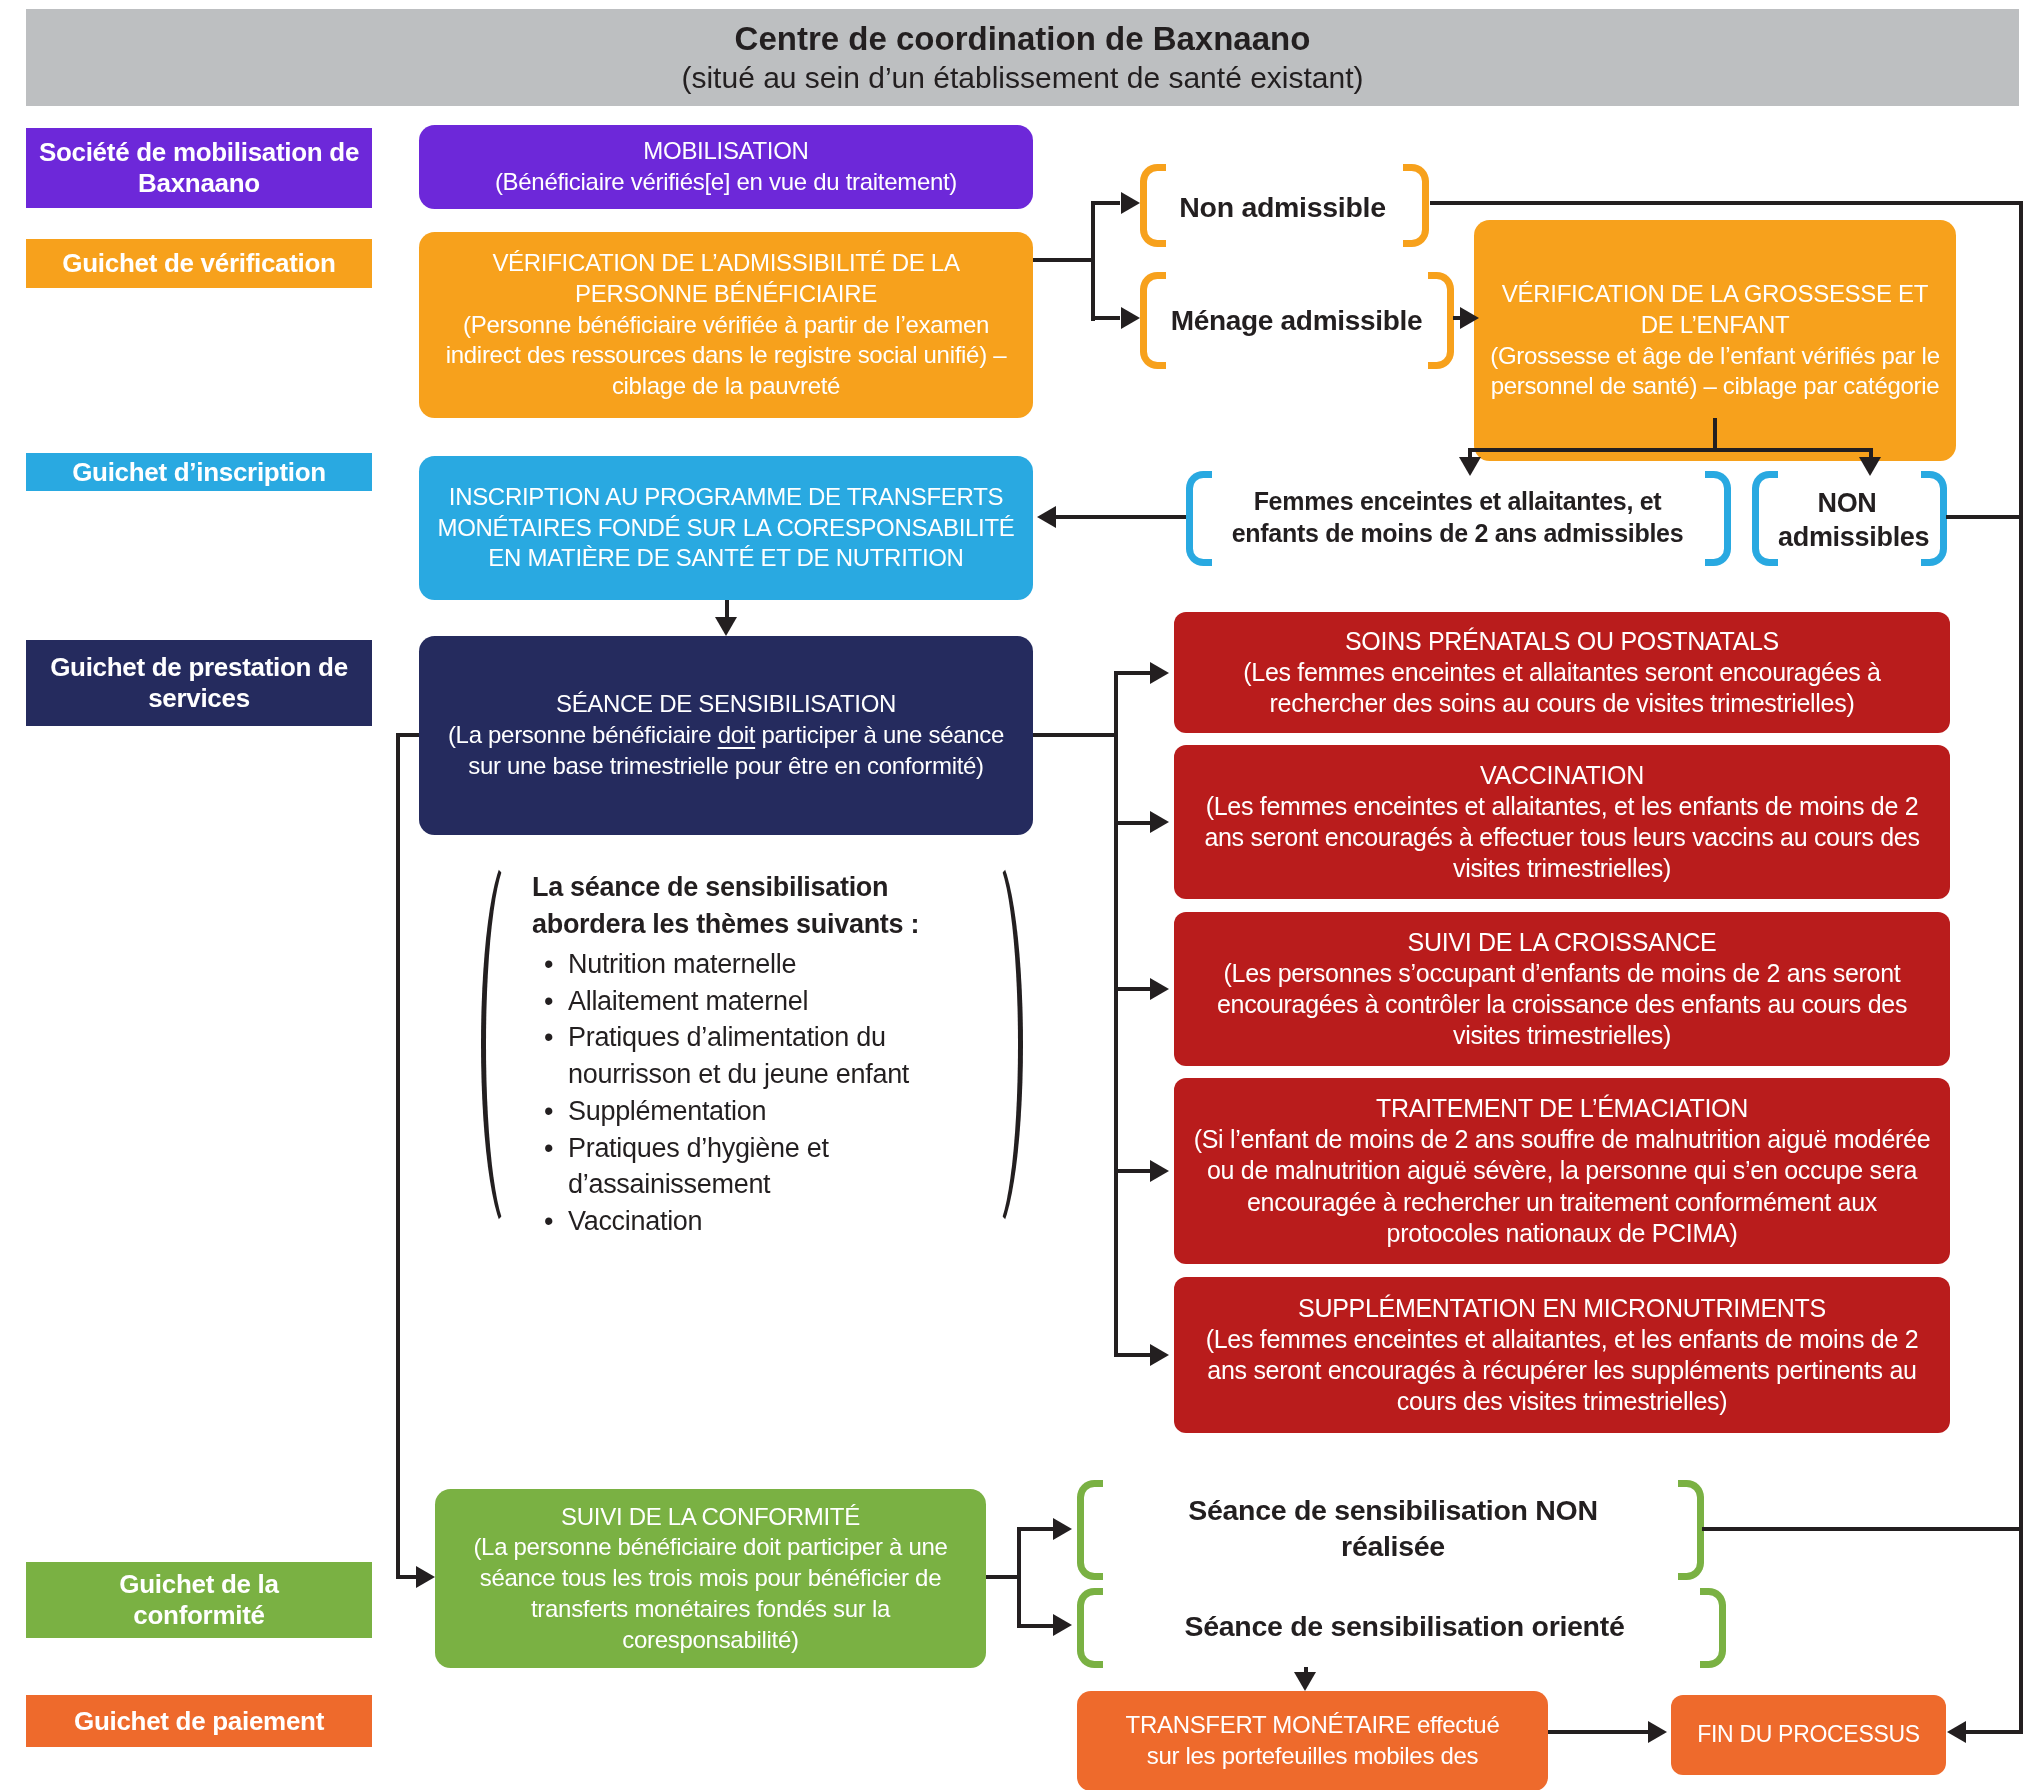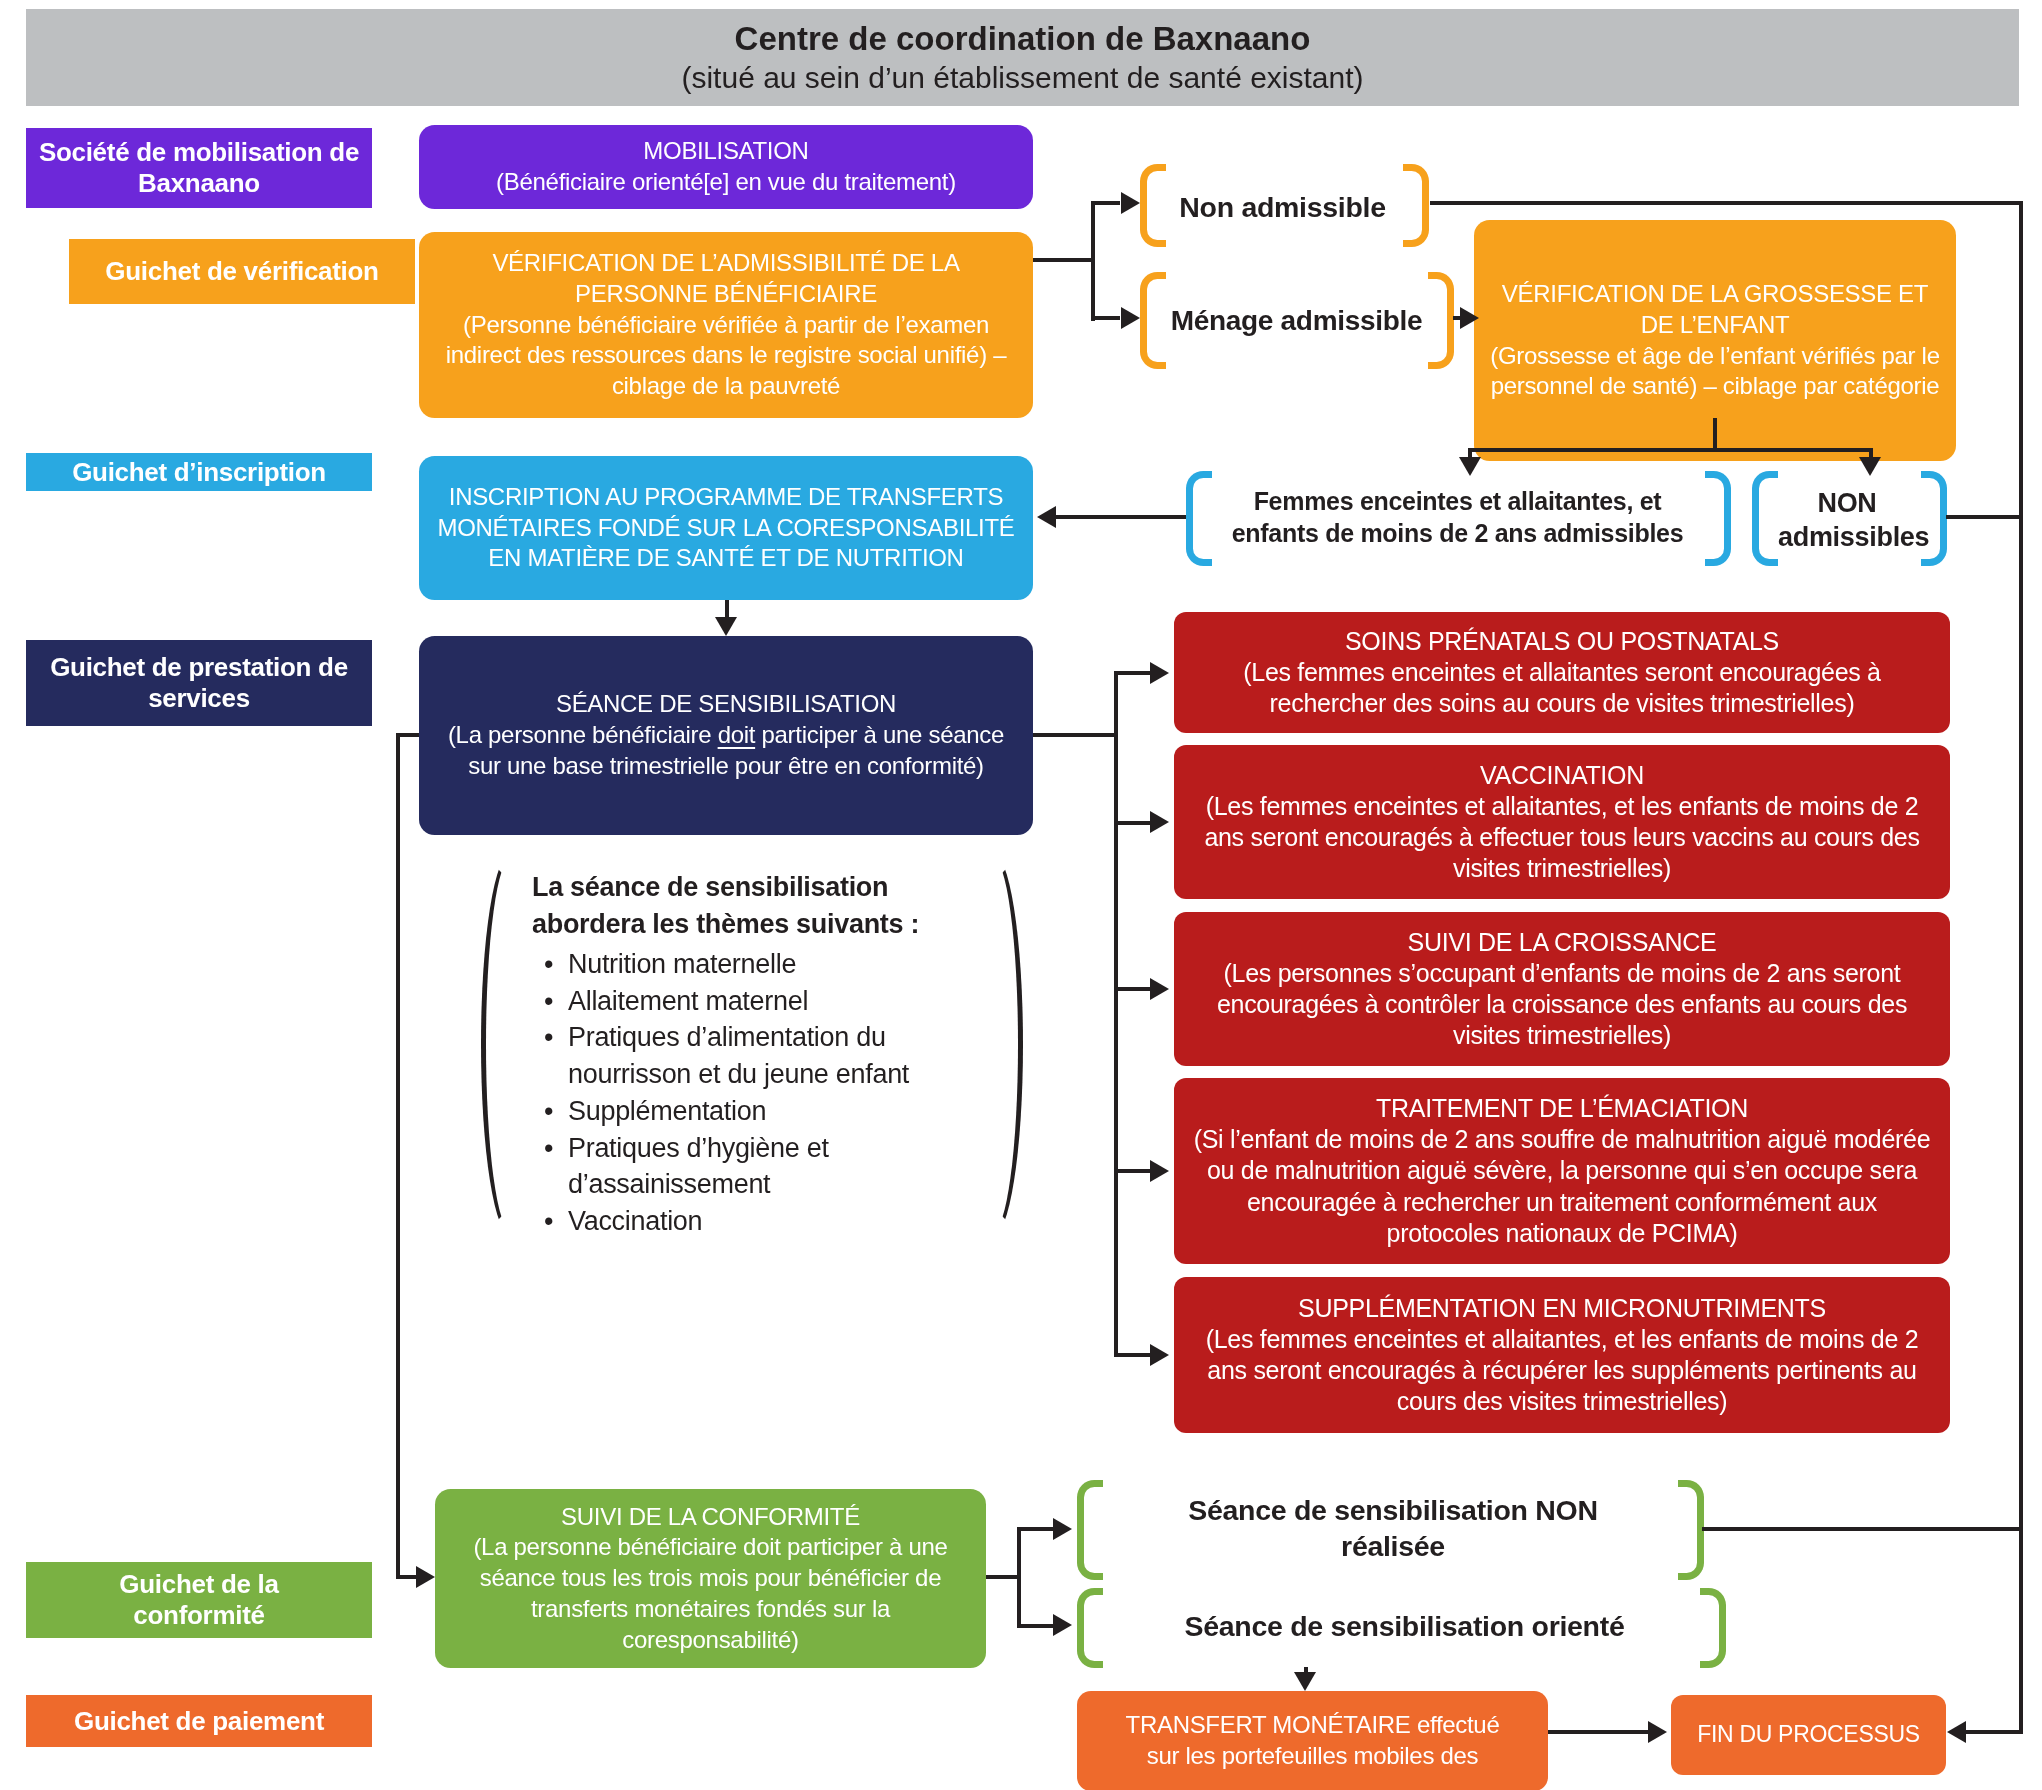--- a/index.html
+++ b/index.html
@@ -66,39 +66,39 @@
 <div class="canvas">
 
   <div class="hdr">
     <div class="t">Centre de coordination de Baxnaano</div>
     <div class="s">(situé au sein d’un établissement de santé existant)</div>
   </div>
 
   <div class="side c-teal" style="top:128px;height:80px;">
       <span>Société de mobilisation de Baxnaano</span>
     </div>
-  <div class="side c-orange" style="top:239px;height:65px;margin-left:43px;">
+  <div class="side c-orange" style="top:239px;height:49px;">
       <span>Guichet de vérification</span>
     </div>
   <div class="side c-lblue" style="top:453px;height:38px;">
       <span>Guichet d’inscription</span>
     </div>
   <div class="side c-navy" style="top:640px;height:86px;">
       <span>Guichet de prestation de services</span>
     </div>
   <div class="side c-green" style="top:1562px;height:76px;padding:0 52px;box-sizing:border-box;">
       <span>Guichet de la conformité</span>
     </div>
   <div class="side c-red" style="top:1695px;height:52px;">
       <span>Guichet de paiement</span>
     </div>
 
   <div class="box c-teal" style="left:419px;top:125px;width:614px;height:84px;">
     <div>MOBILISATION</div>
-    <div>(Bénéficiaire orienté[e] en vue du traitement)</div>
+    <div>(Bénéficiaire vérifiés[e] en vue du traitement)</div>
   </div>
 
   <div class="box c-orange" style="left:419px;top:232px;width:614px;height:186px;">
     <div>VÉRIFICATION DE L’ADMISSIBILITÉ DE LA PERSONNE BÉNÉFICIAIRE</div>
     <div>(Personne bénéficiaire vérifiée à partir de l’examen indirect des ressources dans le registre social unifié) – ciblage de la pauvreté</div>
   </div>
 
   <div class="box c-lblue" style="left:419px;top:456px;width:614px;height:144px;">
     <div>INSCRIPTION AU PROGRAMME DE TRANSFERTS MONÉTAIRES FONDÉ SUR LA CORESPONSABILITÉ EN MATIÈRE DE SANTÉ ET DE NUTRITION</div>
   </div>

